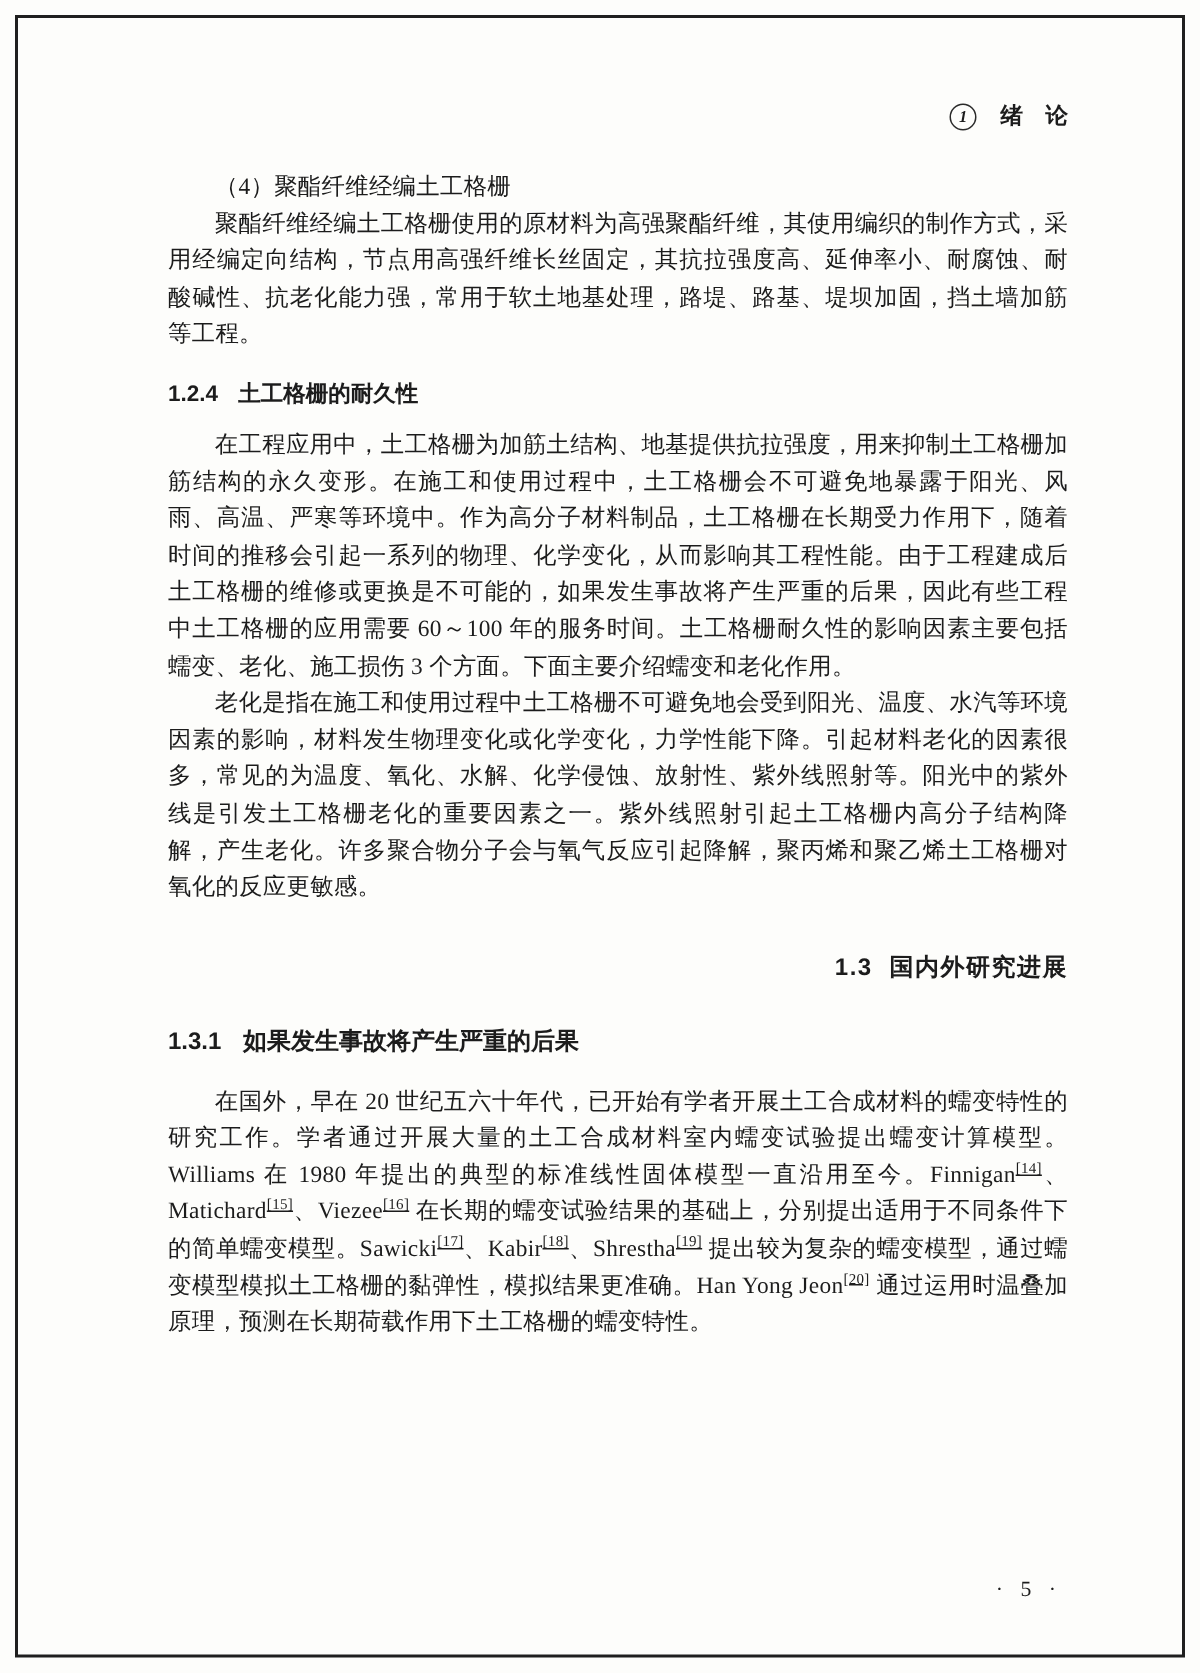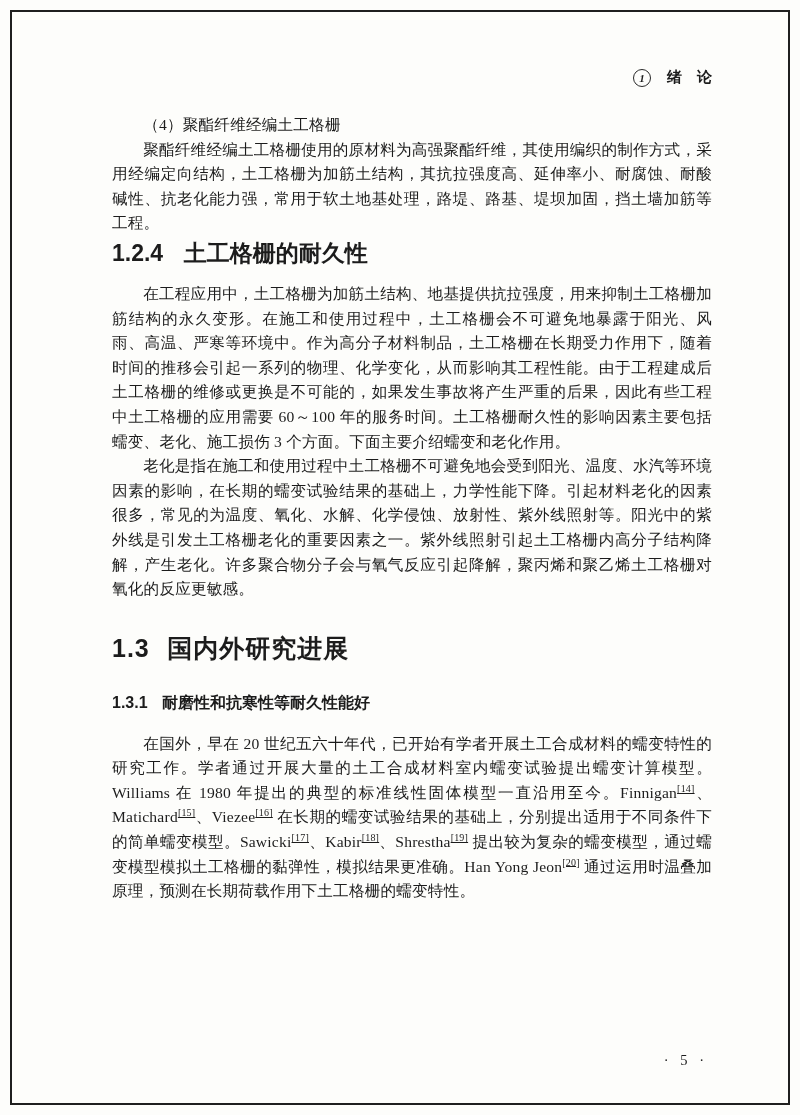--- a/index.html
+++ b/index.html
@@ -46,33 +46,33 @@
   .para {
     font-size: 15.6px;
     line-height: 24.6px;
     text-align: justify;
     letter-spacing: 0.2px;
   }
   .indent { text-indent: 2em; }
   .no-indent { text-indent: 0; }
   .h-sub {
     font-family: "Liberation Sans", "DejaVu Sans", sans-serif;
-    font-size: 23px;
+    font-size: 15px;
     font-weight: bold;
-    margin: 2px 0 13px 0;
+    margin: 17px 0 13px 0;
   }
   .h-sub2 {
     font-size: 16px;
     margin: 2px 0 18px 0;
   }
   .h-main {
     font-family: "Liberation Sans", "DejaVu Sans", sans-serif;
-    font-size: 25px;
+    font-size: 16px;
     font-weight: bold;
-    text-align: left;
+    text-align: right;
     margin: 30px 0 28px 0;
     letter-spacing: 1px;
   }
   .h-num { margin-right: 0.9em; }
   .h-main .h-num { margin-right: 0.7em; }
   sup {
     font-size: 10px;
     line-height: 0;
     vertical-align: super;
     text-decoration: underline;
@@ -90,34 +90,34 @@
 <div class="frame"></div>
 
 <div class="content">
 
   <div class="running-head">
     <span class="chap-badge">1</span>
     <span class="chap-title">绪　论</span>
   </div>
 
   <p class="para indent">（4）聚酯纤维经编土工格栅</p>
-  <p class="para indent">聚酯纤维经编土工格栅使用的原材料为高强聚酯纤维，其使用编织的制作方式，采用经编定向结构，土工格栅为加筋土结构，其抗拉强度高、延伸率小、耐腐蚀、耐酸碱性、抗老化能力强，常用于软土地基处理，路堤、路基、堤坝加固，挡土墙加筋等工程。</p>
+  <p class="para indent">聚酯纤维经编土工格栅使用的原材料为高强聚酯纤维，其使用编织的制作方式，采用经编定向结构，节点用高强纤维长丝固定，其抗拉强度高、延伸率小、耐腐蚀、耐酸碱性、抗老化能力强，常用于软土地基处理，路堤、路基、堤坝加固，挡土墙加筋等工程。</p>
 
   <h3 class="h-sub">
     <span class="h-num">1.2.4</span><span>土工格栅的耐久性</span>
   </h3>
 
   <p class="para indent">在工程应用中，土工格栅为加筋土结构、地基提供抗拉强度，用来抑制土工格栅加筋结构的永久变形。在施工和使用过程中，土工格栅会不可避免地暴露于阳光、风雨、高温、严寒等环境中。作为高分子材料制品，土工格栅在长期受力作用下，随着时间的推移会引起一系列的物理、化学变化，从而影响其工程性能。由于工程建成后土工格栅的维修或更换是不可能的，如果发生事故将产生严重的后果，因此有些工程中土工格栅的应用需要 60～100 年的服务时间。土工格栅耐久性的影响因素主要包括蠕变、老化、施工损伤 3 个方面。下面主要介绍蠕变和老化作用。</p>
-  <p class="para indent">老化是指在施工和使用过程中土工格栅不可避免地会受到阳光、温度、水汽等环境因素的影响，在长期的蠕变试验结果的基础上，力学性能下降。引起材料老化的因素很多，常见的为温度、氧化、水解、化学侵蚀、放射性、紫外线照射等。阳光中的紫外线是引发土工格栅老化的重要因素之一。紫外线照射引起土工格栅内高分子结构降解，产生老化。许多聚合物分子会与氧气反应引起降解，聚丙烯和聚乙烯土工格栅对氧化的反应更敏感。</p>
+  <p class="para indent">老化是指在施工和使用过程中土工格栅不可避免地会受到阳光、温度、水汽等环境因素的影响，材料发生物理变化或化学变化，力学性能下降。引起材料老化的因素很多，常见的为温度、氧化、水解、化学侵蚀、放射性、紫外线照射等。阳光中的紫外线是引发土工格栅老化的重要因素之一。紫外线照射引起土工格栅内高分子结构降解，产生老化。许多聚合物分子会与氧气反应引起降解，聚丙烯和聚乙烯土工格栅对氧化的反应更敏感。</p>
 
   <h2 class="h-main">
     <span class="h-num">1.3</span><span>国内外研究进展</span>
   </h2>
 
   <h3 class="h-sub h-sub2">
-    <span class="h-num">1.3.1</span><span>耐磨性和抗寒性等耐久性能好</span>
+    <span class="h-num">1.3.1</span><span>如果发生事故将产生严重的后果</span>
   </h3>
 
   <p class="para indent"><span>在国外，早在 20 世纪五六十年代，已开始有学者开展土工合成材料的蠕变特性的研究工作。学者通过开展大量的土工合成材料室内蠕变试验提出蠕变计算模型。Williams 在 1980 年提出的典型的标准线性固体模型一直沿用至今。Finnigan</span><sup>[14]</sup><span>、Matichard</span><sup>[15]</sup><span>、Viezee</span><sup>[16]</sup><span> 在长期的蠕变试验结果的基础上，分别提出适用于不同条件下的简单蠕变模型。Sawicki</span><sup>[17]</sup><span>、Kabir</span><sup>[18]</sup><span>、Shrestha</span><sup>[19]</sup><span> 提出较为复杂的蠕变模型，通过蠕变模型模拟土工格栅的黏弹性，模拟结果更准确。Han Yong Jeon</span><sup>[20]</sup><span> 通过运用时温叠加原理，预测在长期荷载作用下土工格栅的蠕变特性。</span></p>
 
 </div>
 
 <div class="page-num">· 5 ·</div>
 
 </body></html>

